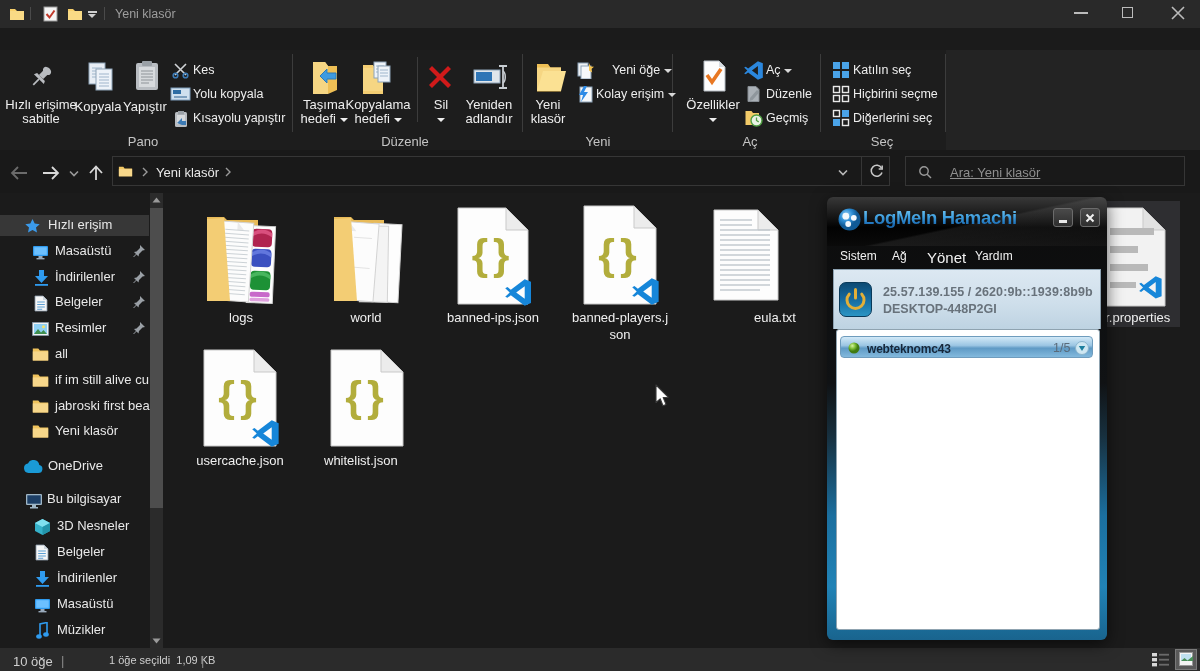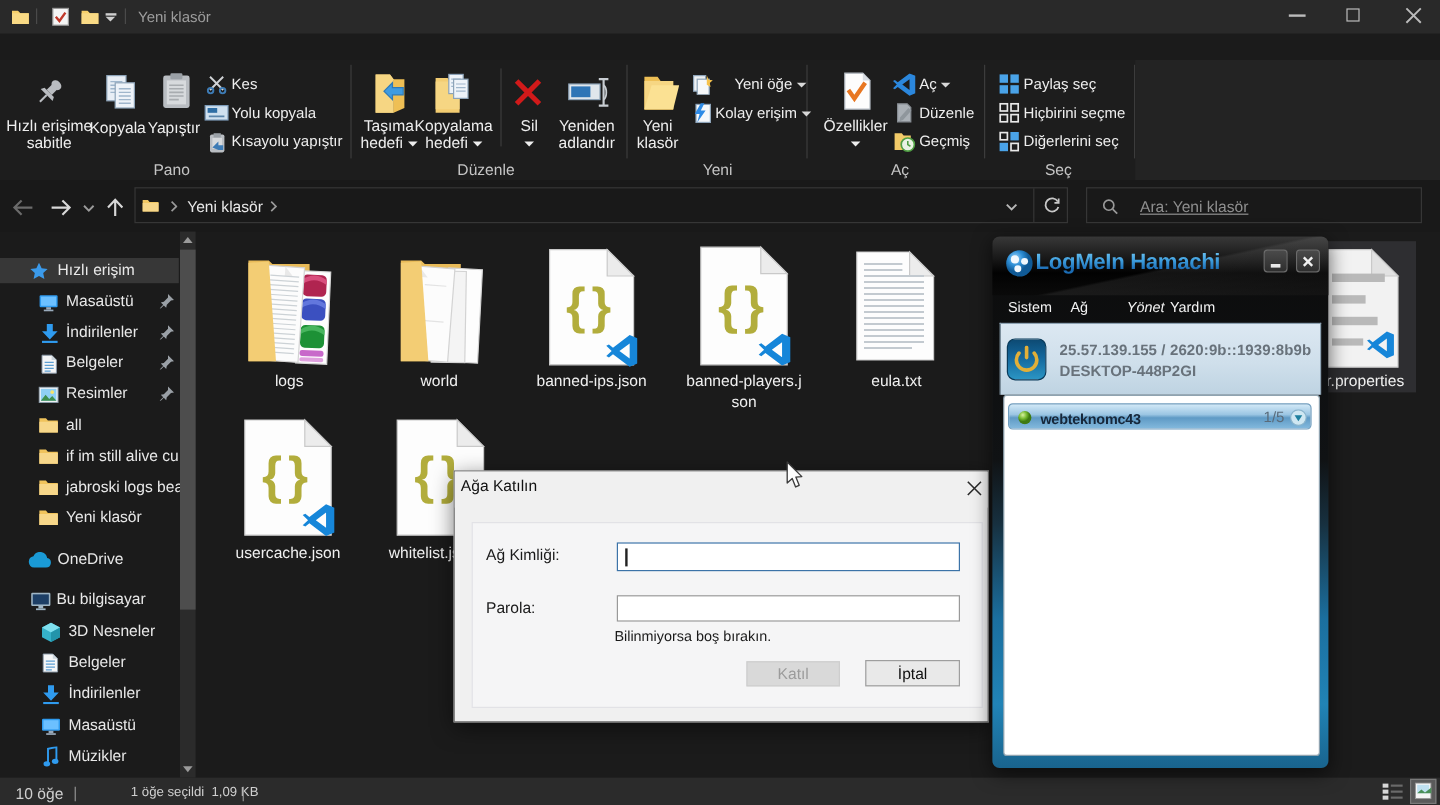--- a/index.html
+++ b/index.html
@@ -189,21 +189,21 @@
     <div class="rsmall" style="left:766px;top:61px;">Geçmiş</div>
 
     <svg class="abs" style="left:832px;top:11px" width="18" height="18" viewBox="0 0 18 18">
         <g fill="#4aa3e8">
           <rect x="1" y="1" width="7" height="7"></rect>
           <rect x="10" y="1" width="7" height="7"></rect>
           <rect x="1" y="10" width="7" height="7"></rect>
           <rect x="10" y="10" width="7" height="7"></rect>
         </g>
       </svg>
-    <div class="rsmall" style="left:853px;top:13px;">Paylaş seç</div>
+    <div class="rsmall" style="left:853px;top:13px;">Katılın seç</div>
     <svg class="abs" style="left:832px;top:35px" width="18" height="18" viewBox="0 0 18 18">
         <g fill="none" stroke="#e8e8e8" stroke-width="1.4">
           <rect x="1.5" y="1.5" width="6" height="6"></rect>
           <rect x="10.5" y="1.5" width="6" height="6"></rect>
           <rect x="1.5" y="10.5" width="6" height="6"></rect>
           <rect x="10.5" y="10.5" width="6" height="6"></rect>
         </g>
       </svg>
     <div class="rsmall" style="left:853px;top:37px;">Hiçbirini seçme</div>
     <svg class="abs" style="left:832px;top:59px" width="18" height="18" viewBox="0 0 18 18">
@@ -302,21 +302,21 @@
       <div class="sideitem" style="left:55px;top:153px;">all</div>
       <svg class="abs" style="left:32px;top:180px" width="17" height="15" viewBox="0 0 17 15">
           <path d="M.8 1.5 h5.5 l1.6 2 h8.3 v10 h-15.4 z" fill="#f0c35c"></path>
           <path d="M.8 4.4 h15.4 v9.1 h-15.4 z" fill="#f7d78a"></path>
         </svg>
       <div class="sideitem" style="left:55px;top:179px;">if im still alive cu</div>
       <svg class="abs" style="left:32px;top:206px" width="17" height="15" viewBox="0 0 17 15">
           <path d="M.8 1.5 h5.5 l1.6 2 h8.3 v10 h-15.4 z" fill="#f0c35c"></path>
           <path d="M.8 4.4 h15.4 v9.1 h-15.4 z" fill="#f7d78a"></path>
         </svg>
-      <div class="sideitem" style="left:55px;top:205px;">jabroski logs bea</div>
+      <div class="sideitem" style="left:55px;top:205px;">jabroski first bea</div>
       <svg class="abs" style="left:32px;top:231px" width="17" height="15" viewBox="0 0 17 15">
           <path d="M.8 1.5 h5.5 l1.6 2 h8.3 v10 h-15.4 z" fill="#f0c35c"></path>
           <path d="M.8 4.4 h15.4 v9.1 h-15.4 z" fill="#f7d78a"></path>
         </svg>
       <div class="sideitem" style="left:55px;top:230px;">Yeni klasör</div>
       <svg class="abs" style="left:23px;top:267px" width="20" height="14" viewBox="0 0 20 14">
           <path d="M5.5 13 a4.8 4.8 0 0 1 -0.6-9.5 a6 6 0 0 1 11.4 1.6 a4 4 0 0 1 -0.9 7.9 z" fill="#1a9ad6"></path>
         </svg>
       <div class="sideitem" style="left:48px;top:265px;">OneDrive</div>
       <svg class="abs" style="left:25px;top:299px" width="18" height="17" viewBox="0 0 18 17">
@@ -448,21 +448,21 @@
       </svg>
       <div class="filelabel" style="left:555px;top:116px;width:130px;white-space:nowrap;">banned-players.j<br>son</div>
 
       <svg class="abs" style="left:711px;top:15px" width="70" height="94" viewBox="0 0 70 94">
         <path d="M3 2 H47 L67 22 V92 H3 z" fill="#fdfdfd" stroke="#c9c9c9"></path>
         <path d="M47 2 L67 22 H47 z" fill="#ececec" stroke="#c9c9c9"></path>
         <g stroke="#c3cad0" stroke-width="1.6">
           <path d="M9 12 h32 M9 17 h32 M9 22 h50 M9 27 h50 M9 32 h50 M9 37 h50 M9 42 h50 M9 47 h50 M9 52 h50 M9 57 h50 M9 62 h50 M9 67 h50 M9 72 h50 M9 77 h50 M9 82 h40"></path>
         </g>
       </svg>
-      <div class="filelabel" style="left:707px;top:116px;width:80px;">eula.txt</div>
+      <div class="filelabel" style="left:735px;top:116px;width:80px;">eula.txt</div>
 
       <svg class="abs" style="left:201px;top:155px" width="78" height="100" viewBox="0 0 78 100">
         <path d="M3 2 H53 L75 24 V98 H3 z" fill="#fdfdfd" stroke="#c9c9c9"></path>
         <path d="M53 2 L75 24 H53 z" fill="#ececec" stroke="#c9c9c9"></path>
         <text x="39" y="63" text-anchor="middle" letter-spacing="5" font-family="Liberation Sans, sans-serif" font-weight="bold" font-size="43" fill="#b2ad3c">{}</text>
         <g transform="translate(51 72) scale(1.12)">
             <path fill-rule="evenodd" d="M17.6 0.2 L23.8 2.8 V21.2 L17.6 23.8 L5.2 14.4 L2.2 16.8 L0.2 15.8 L4.2 12 L0.2 8.2 L2.2 7.2 L5.2 9.6 Z M17.6 6.4 L10 12 L17.6 17.6 Z" fill="#1686d9"></path>
           </g>
       </svg>
       <div class="filelabel" style="left:185px;top:259px;width:110px;white-space:nowrap;">usercache.json</div>
@@ -508,37 +508,20 @@
         </g>
       </svg>
     <div class="abs" style="left:1175px;top:1px;width:22px;height:21px;background:#5a5a5a;border:1px solid #7a7a7a"></div>
     <svg class="abs" style="left:1179px;top:4px" width="14" height="14" viewBox="0 0 14 14">
         <rect x="0.5" y="0.5" width="13" height="13" fill="#f5f5f5" stroke="#999"></rect>
         <rect x="2" y="2" width="10" height="7" fill="#bfe0f0"></rect>
         <path d="M2 9 l3.5-3 3 2.5 5.5-4.5 v5 h-12 z" fill="#4a8f58"></path>
       </svg>
   </div>
 
-  <div class="abs" id="dialog" style="left:378px;top:392px;width:446px;height:210px;background:#f0f0f0;border:1px solid #6e6e6e;box-shadow:0 5px 18px rgba(0,0,0,.55);">
-    <div class="abs" style="left:0;top:0;width:100%;height:30px;background:#f0f0f0;"></div>
-    <div class="abs" style="left:5px;top:4px;font-size:13px;color:#111;">Ağa Katılın</div>
-    <svg class="abs" style="left:426px;top:7px" width="14" height="14" viewBox="0 0 14 14">
-        <path d="M1.5 1.5 L12.5 12.5 M12.5 1.5 L1.5 12.5" stroke="#2b2b2b" stroke-width="1.3"></path>
-      </svg>
-    <div class="abs" style="left:14px;top:42px;width:426px;height:155px;background:#f5f5f6;border:1px solid #e2e2e6;"></div>
-    <div class="abs" style="left:26px;top:62px;font-size:13px;color:#1a1a1a;">Ağ Kimliği:</div>
-    <div class="abs" style="left:135px;top:59px;width:286px;height:24px;background:#fff;border:1px solid #3c73a8;">
-      <div class="abs" style="left:6px;top:4px;width:1.5px;height:15px;background:#222"></div>
-    </div>
-    <div class="abs" style="left:26px;top:106px;font-size:13px;color:#1a1a1a;">Parola:</div>
-    <div class="abs" style="left:135px;top:103px;width:286px;height:22px;background:#fff;border:1px solid #999;"></div>
-    <div class="abs" style="left:133px;top:130px;font-size:12px;color:#1a1a1a;">Bilinmiyorsa boş bırakın.</div>
-    <div class="abs" style="left:243px;top:158px;width:78px;height:21px;background:#d9d9d9;border:1px solid #cecece;color:#9b9b9b;font-size:13px;text-align:center;line-height:20px;">Katıl</div>
-    <div class="abs" style="left:342px;top:157px;width:79px;height:22px;background:#e9e9e9;border:1px solid #9e9e9e;color:#111;font-size:13px;text-align:center;line-height:21px;">İptal</div>
-  </div>
 
   <div class="abs" id="hamachi" style="left:827px;top:197px;width:280px;height:443px;border-radius:6px;background:linear-gradient(180deg,#0c0c0c 0%,#101214 42%,#17303f 54%,#1b6f9f 72%,#2183b6 88%,#19648e 100%);box-shadow:0 4px 16px rgba(0,0,0,.6);">
     <div class="abs" style="left:0;top:0;width:280px;height:49px;border-radius:6px 6px 0 0;background:linear-gradient(180deg,#383838 0%,#161616 40%,#020202 62%,#0a0a0a 100%);">
         <div class="abs" style="left:0;top:0;width:280px;height:49px;border-radius:6px 6px 0 0;background:linear-gradient(168deg,rgba(255,255,255,0) 52%,rgba(255,255,255,.07) 54%,rgba(255,255,255,.04) 100%);"></div>
       <svg class="abs" style="left:11px;top:11px" width="23" height="23" viewBox="0 0 23 23">
         <defs>
             <radialGradient id="lg" cx="35%" cy="30%">
               <stop offset="0%" stop-color="#9fd4f7"></stop>
               <stop offset="55%" stop-color="#2f8fd6"></stop>
               <stop offset="100%" stop-color="#105a96"></stop>
@@ -554,21 +537,21 @@
           <div class="abs" style="left:5px;top:11px;width:8px;height:2.5px;background:#e8e8e8"></div>
         </div>
       <div class="abs" style="left:253px;top:11px;width:20px;height:19px;background:linear-gradient(#4a4a4a,#2e2e2e);border:1px solid #6b6b6b;border-radius:3px;">
           <svg class="abs" style="left:4px;top:4px" width="10" height="10" viewBox="0 0 10 10">
             <path d="M1.5 1.5 L8.5 8.5 M8.5 1.5 L1.5 8.5" stroke="#f0f0f0" stroke-width="2"></path>
           </svg>
         </div>
     </div>
     <div class="abs" style="left:13px;top:52px;font-size:12px;color:#f2f2f2;">Sistem</div>
     <div class="abs" style="left:65px;top:52px;font-size:12px;color:#f2f2f2;">Ağ</div>
-    <div class="abs" style="left:112px;top:52px;font-size:12px;color:#f2f2f2;font-style:italic;">Yönet</div>
+    <div class="abs" style="left:100px;top:52px;font-size:15px;color:#f2f2f2;">Yönet</div>
     <div class="abs" style="left:148px;top:52px;font-size:12px;color:#f2f2f2;">Yardım</div>
     <div class="abs" style="left:6px;top:72px;width:268px;height:60px;background:linear-gradient(180deg,#dce8f2 0%,#cfdfeb 55%,#bed3e2 100%);border:1px solid #8da2b2;border-bottom:none;"></div>
     <div class="abs" style="left:12px;top:85px;width:33px;height:35px;border-radius:7px;background:linear-gradient(180deg,#0d4a73 0%,#14679c 45%,#2b95c4 100%);border:1px solid #093a5a;">
       <svg class="abs" style="left:5px;top:5px" width="21" height="23" viewBox="0 0 21 23">
           <path d="M4.2 6.2 a8.5 8.5 0 1 0 12.6 0" stroke="#e2af38" stroke-width="3" fill="none" stroke-linecap="round"></path>
           <path d="M10.5 1.5 V10" stroke="#e2af38" stroke-width="3" stroke-linecap="round"></path>
         </svg>
     </div>
     <div class="abs" style="left:56px;top:88px;font-size:12.5px;font-weight:bold;color:#68727b;letter-spacing:0.1px;text-align:center;">25.57.139.155 / 2620:9b::1939:8b9b</div>
     <div class="abs" style="left:56px;top:105px;font-size:12.5px;font-weight:bold;color:#68727b;">DESKTOP-448P2GI</div>

